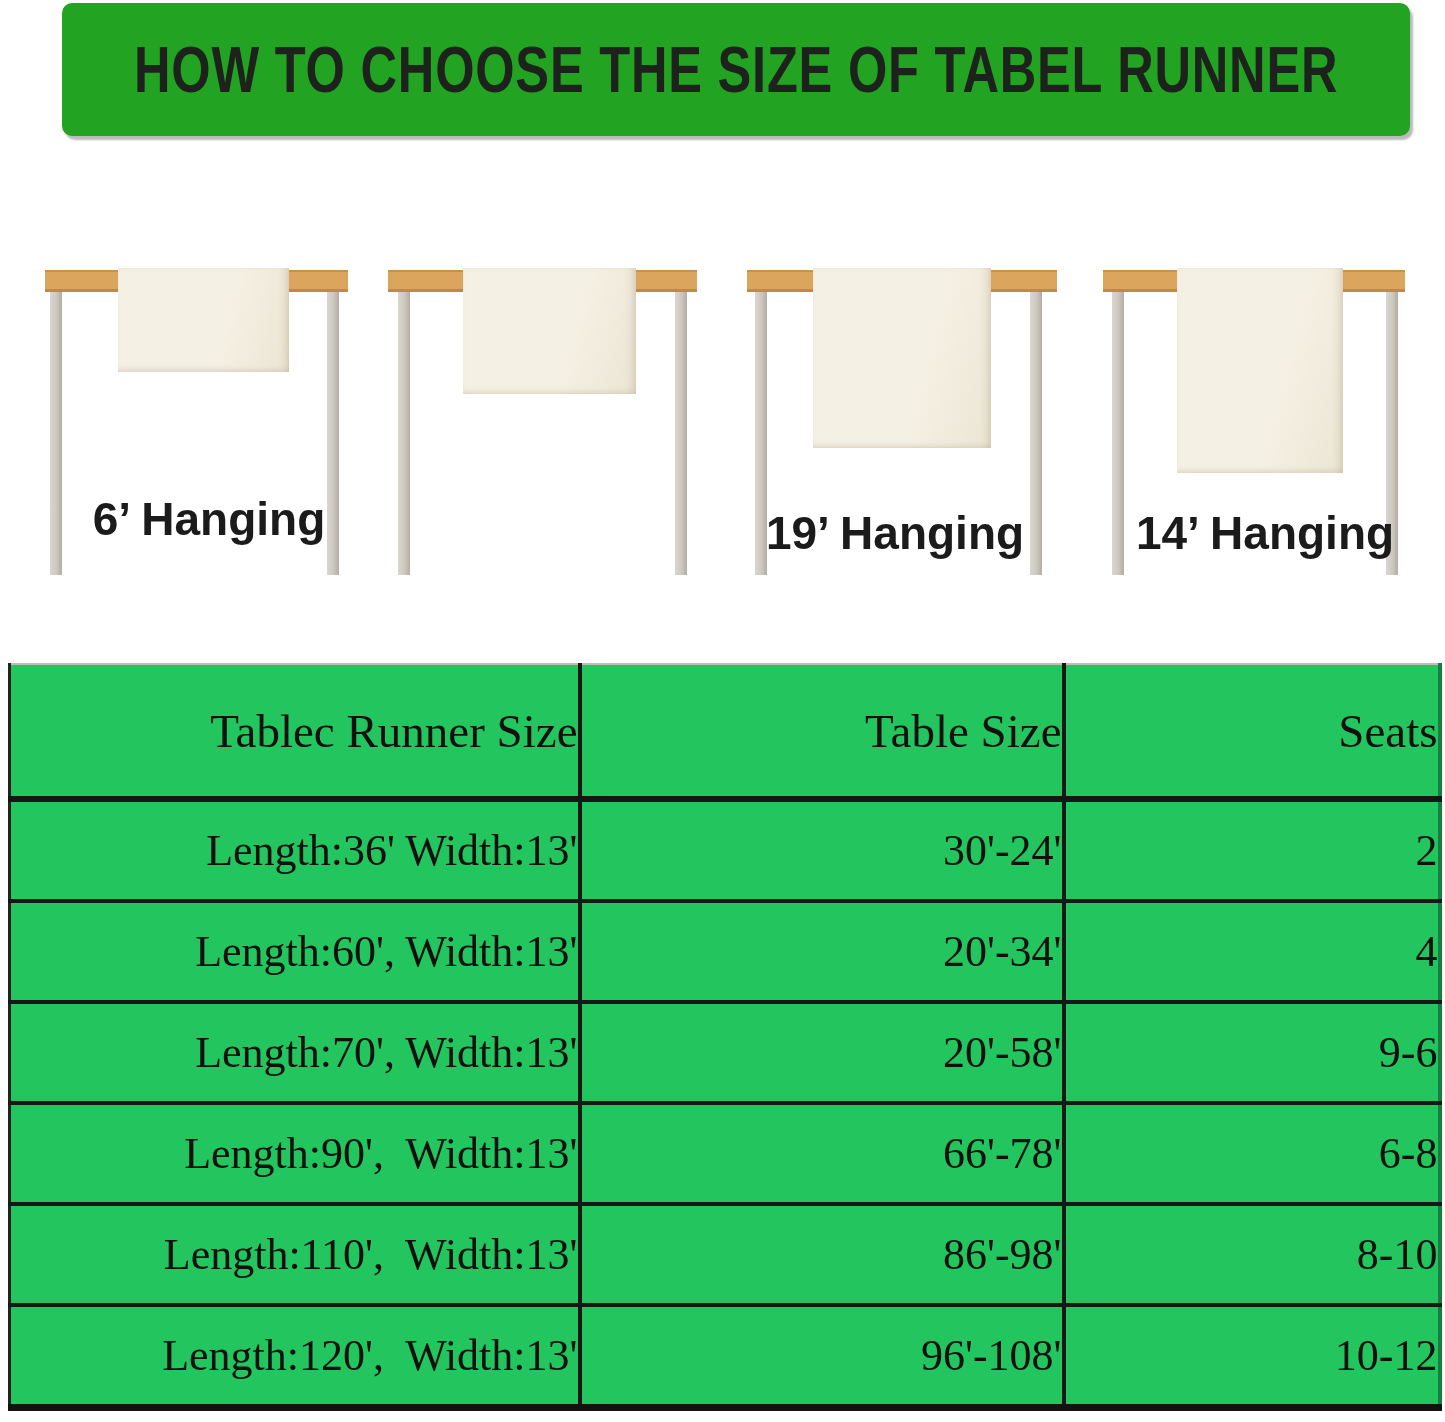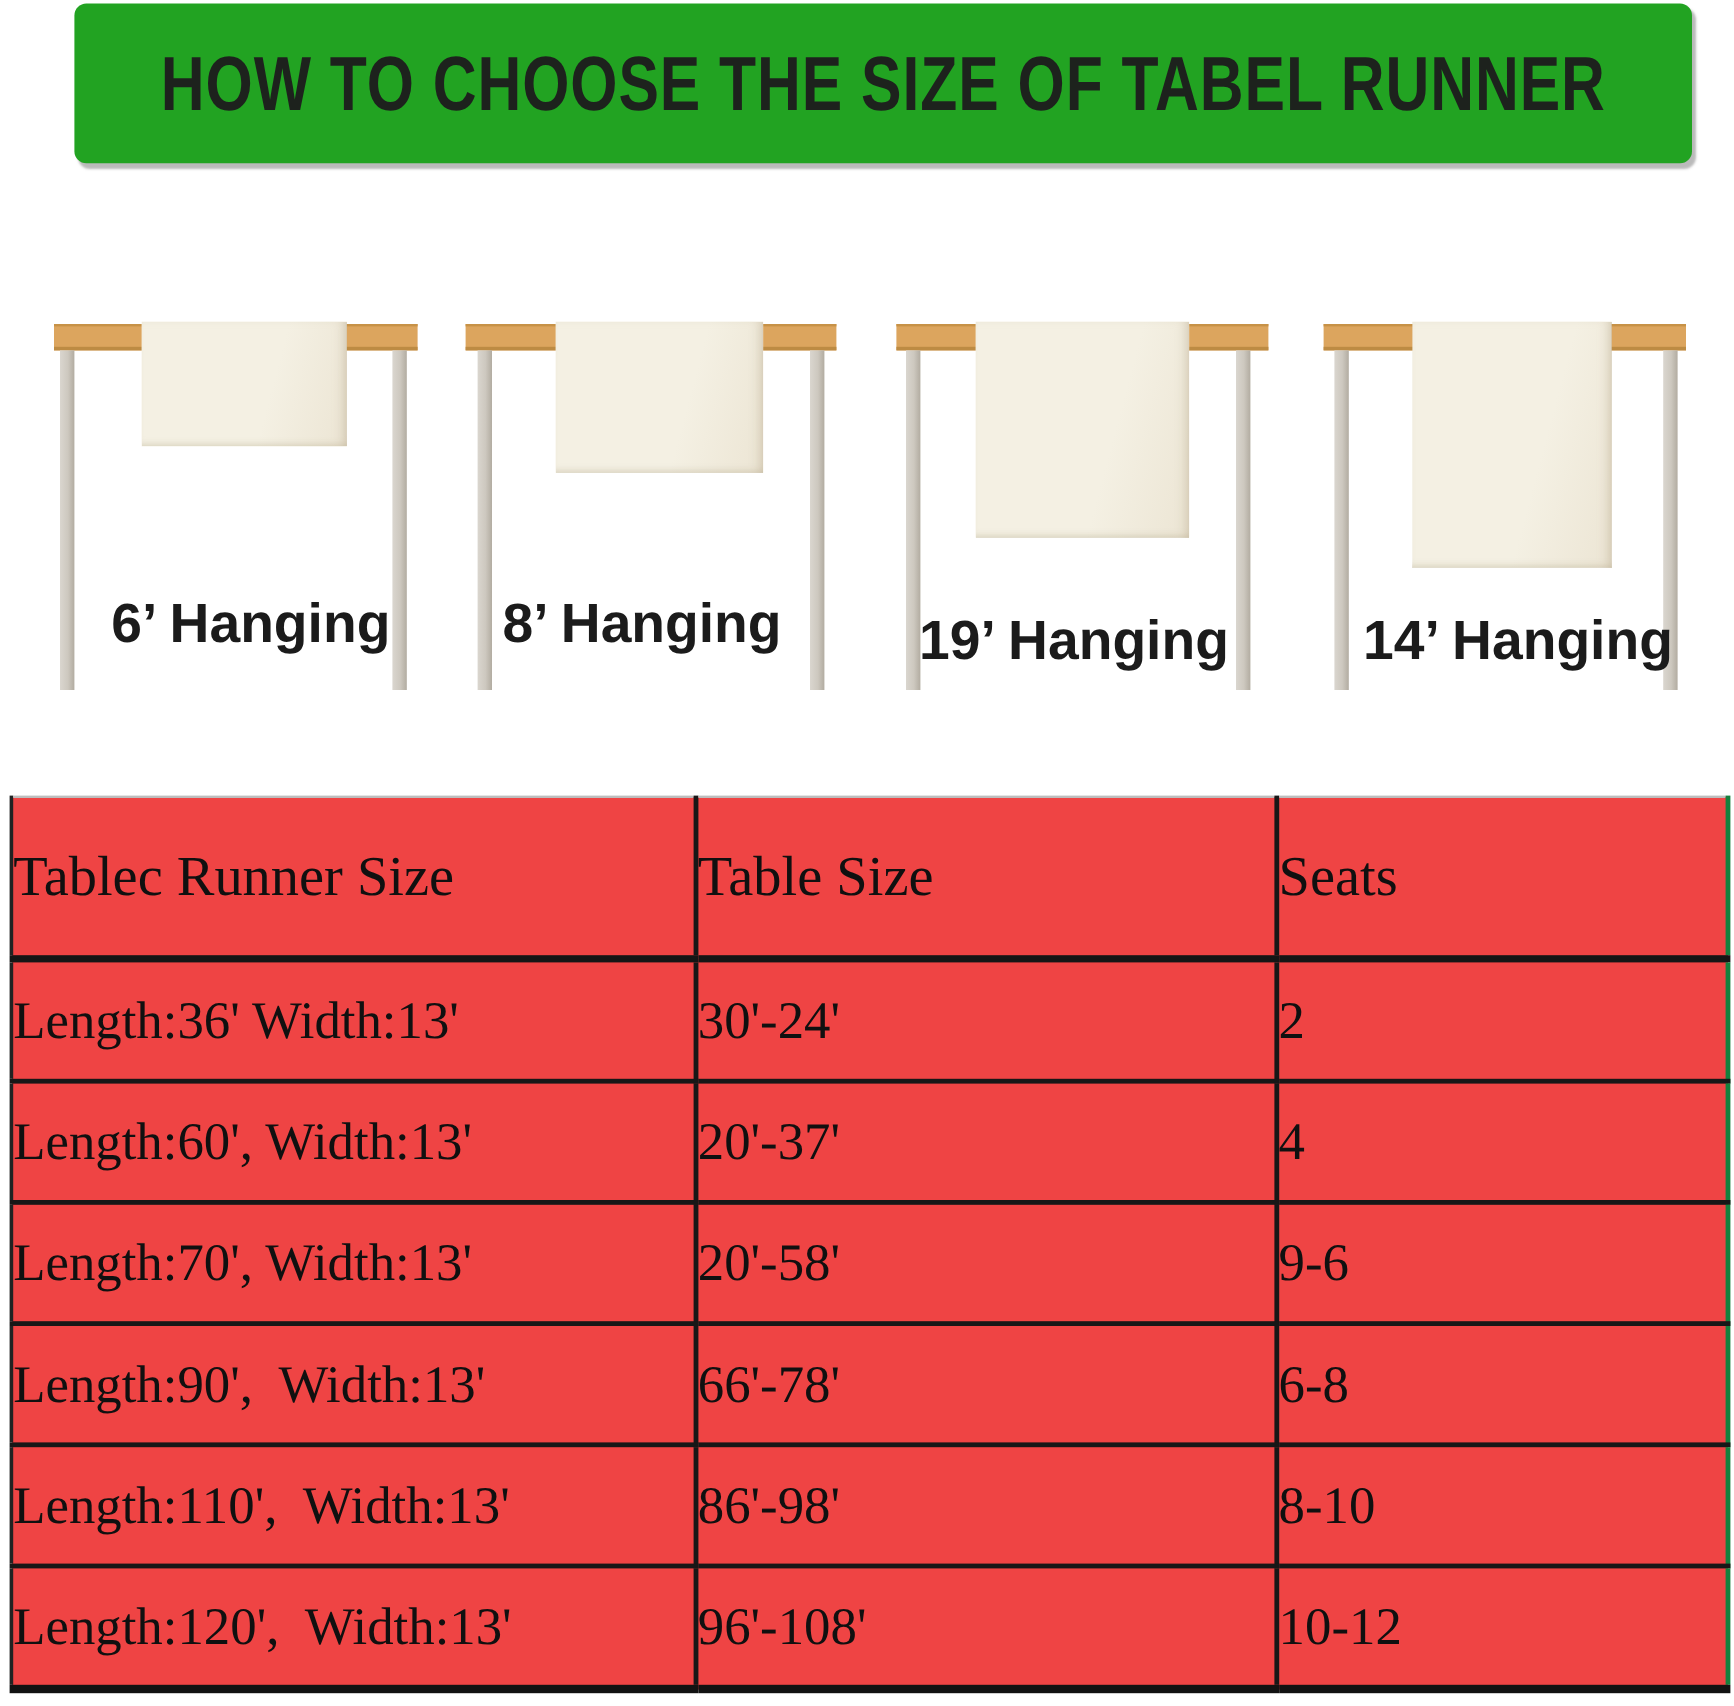--- a/index.html
+++ b/index.html
@@ -71,22 +71,22 @@
   
   .size-table-wrap{position:absolute;left:8px;top:663px;width:1430px;}
   table.size{
     width:100%;border-collapse:collapse;table-layout:fixed;
     font-family:"Liberation Serif",serif;color:#101010;
   }
   table.size col.c1{width:570px;}
   table.size col.c2{width:484px;}
   table.size col.c3{width:376px;}
   table.size th,table.size td{
-    border:4px solid #171717;text-align:left;vertical-align:middle;
-    background:#ef4444;padding:0;
+    border:4px solid #171717;text-align:right;vertical-align:middle;
+    background:#22c55e;padding:0;
   }
   table.size th{
     height:131px;font-size:47px;font-weight:normal;
     border-top:2px solid #bdbdbd;border-bottom:6px solid #151515;
   }
   table.size td{height:97px;font-size:44px;white-space:pre;}
   table.size tr td:first-child,table.size th:first-child{border-left:3px solid #222;}
   table.size tr td:last-child,table.size th:last-child{border-right:4px solid #15803d;}
   table.size tr:last-child td{border-bottom:7px solid #121212;}
 </style>
@@ -103,21 +103,20 @@
   <div class="leg leg-r"></div>
   <div class="runner"></div>
   <span class="hang-label">6’ Hanging</span>
 </div>
 
 <div class="illu t2">
   <div class="band"></div>
   <div class="leg leg-l"></div>
   <div class="leg leg-r"></div>
   <div class="runner"></div>
-  <span class="hang-label">8’ Hanging</span>
 </div>
 
 <div class="illu t3">
   <div class="band"></div>
   <div class="leg leg-l"></div>
   <div class="leg leg-r"></div>
   <div class="runner"></div>
   <span class="hang-label">19’ Hanging</span>
 </div>
 
@@ -144,21 +143,21 @@
       </tr>
     </thead>
     <tbody>
       <tr>
         <td>Length:36' Width:13'</td>
         <td>30'-24'</td>
         <td>2</td>
       </tr>
       <tr>
         <td>Length:60', Width:13'</td>
-        <td>20'-37'</td>
+        <td>20'-34'</td>
         <td>4</td>
       </tr>
       <tr>
         <td>Length:70', Width:13'</td>
         <td>20'-58'</td>
         <td>9-6</td>
       </tr>
       <tr>
         <td>Length:90',  Width:13'</td>
         <td>66'-78'</td>

